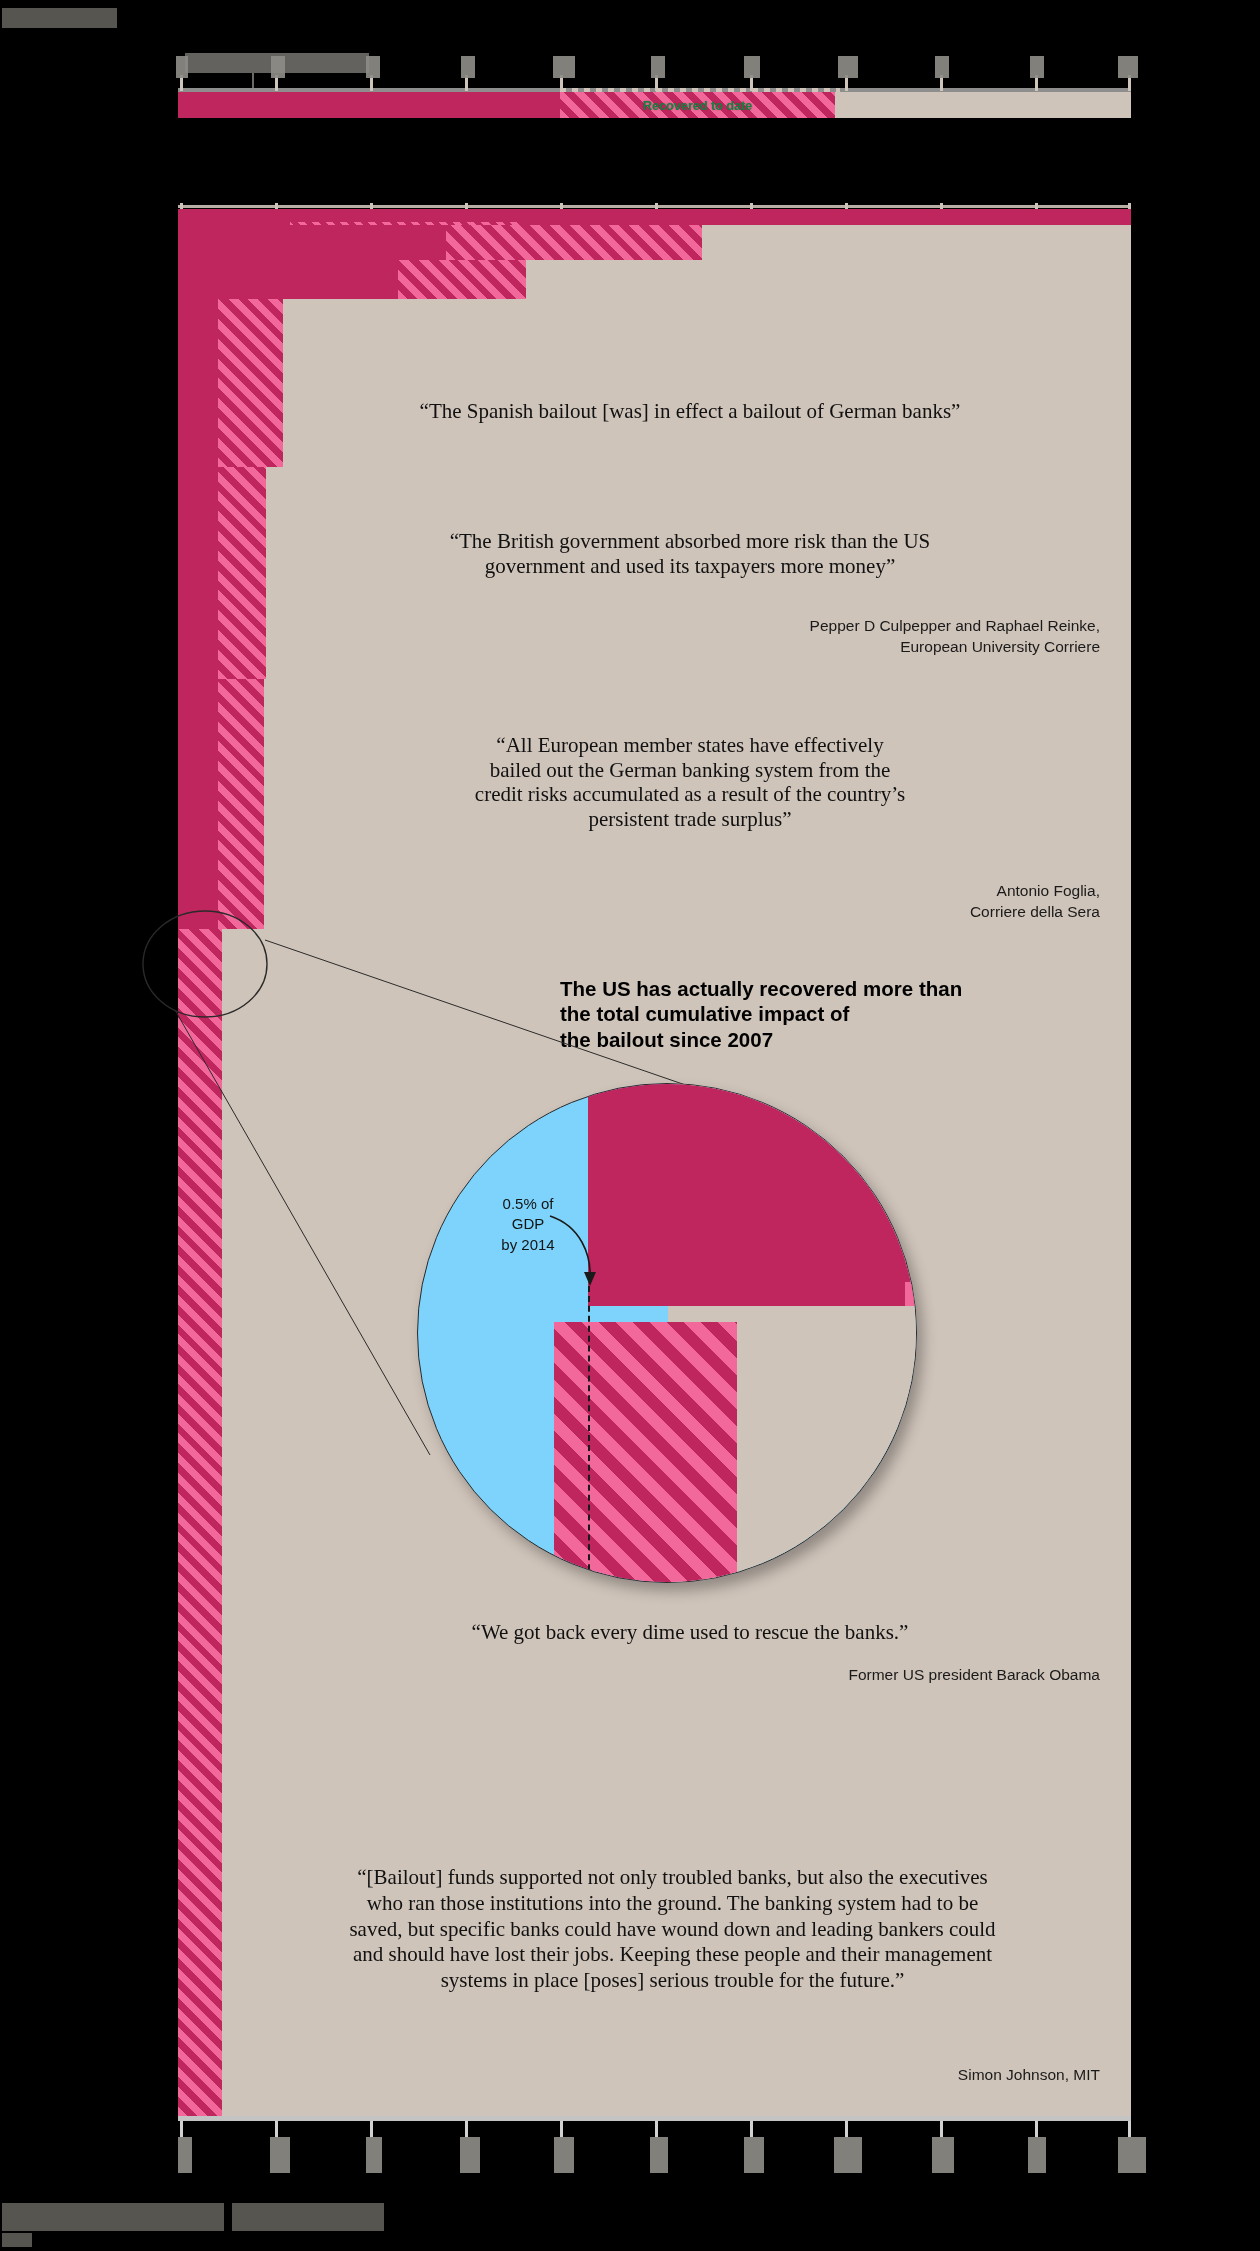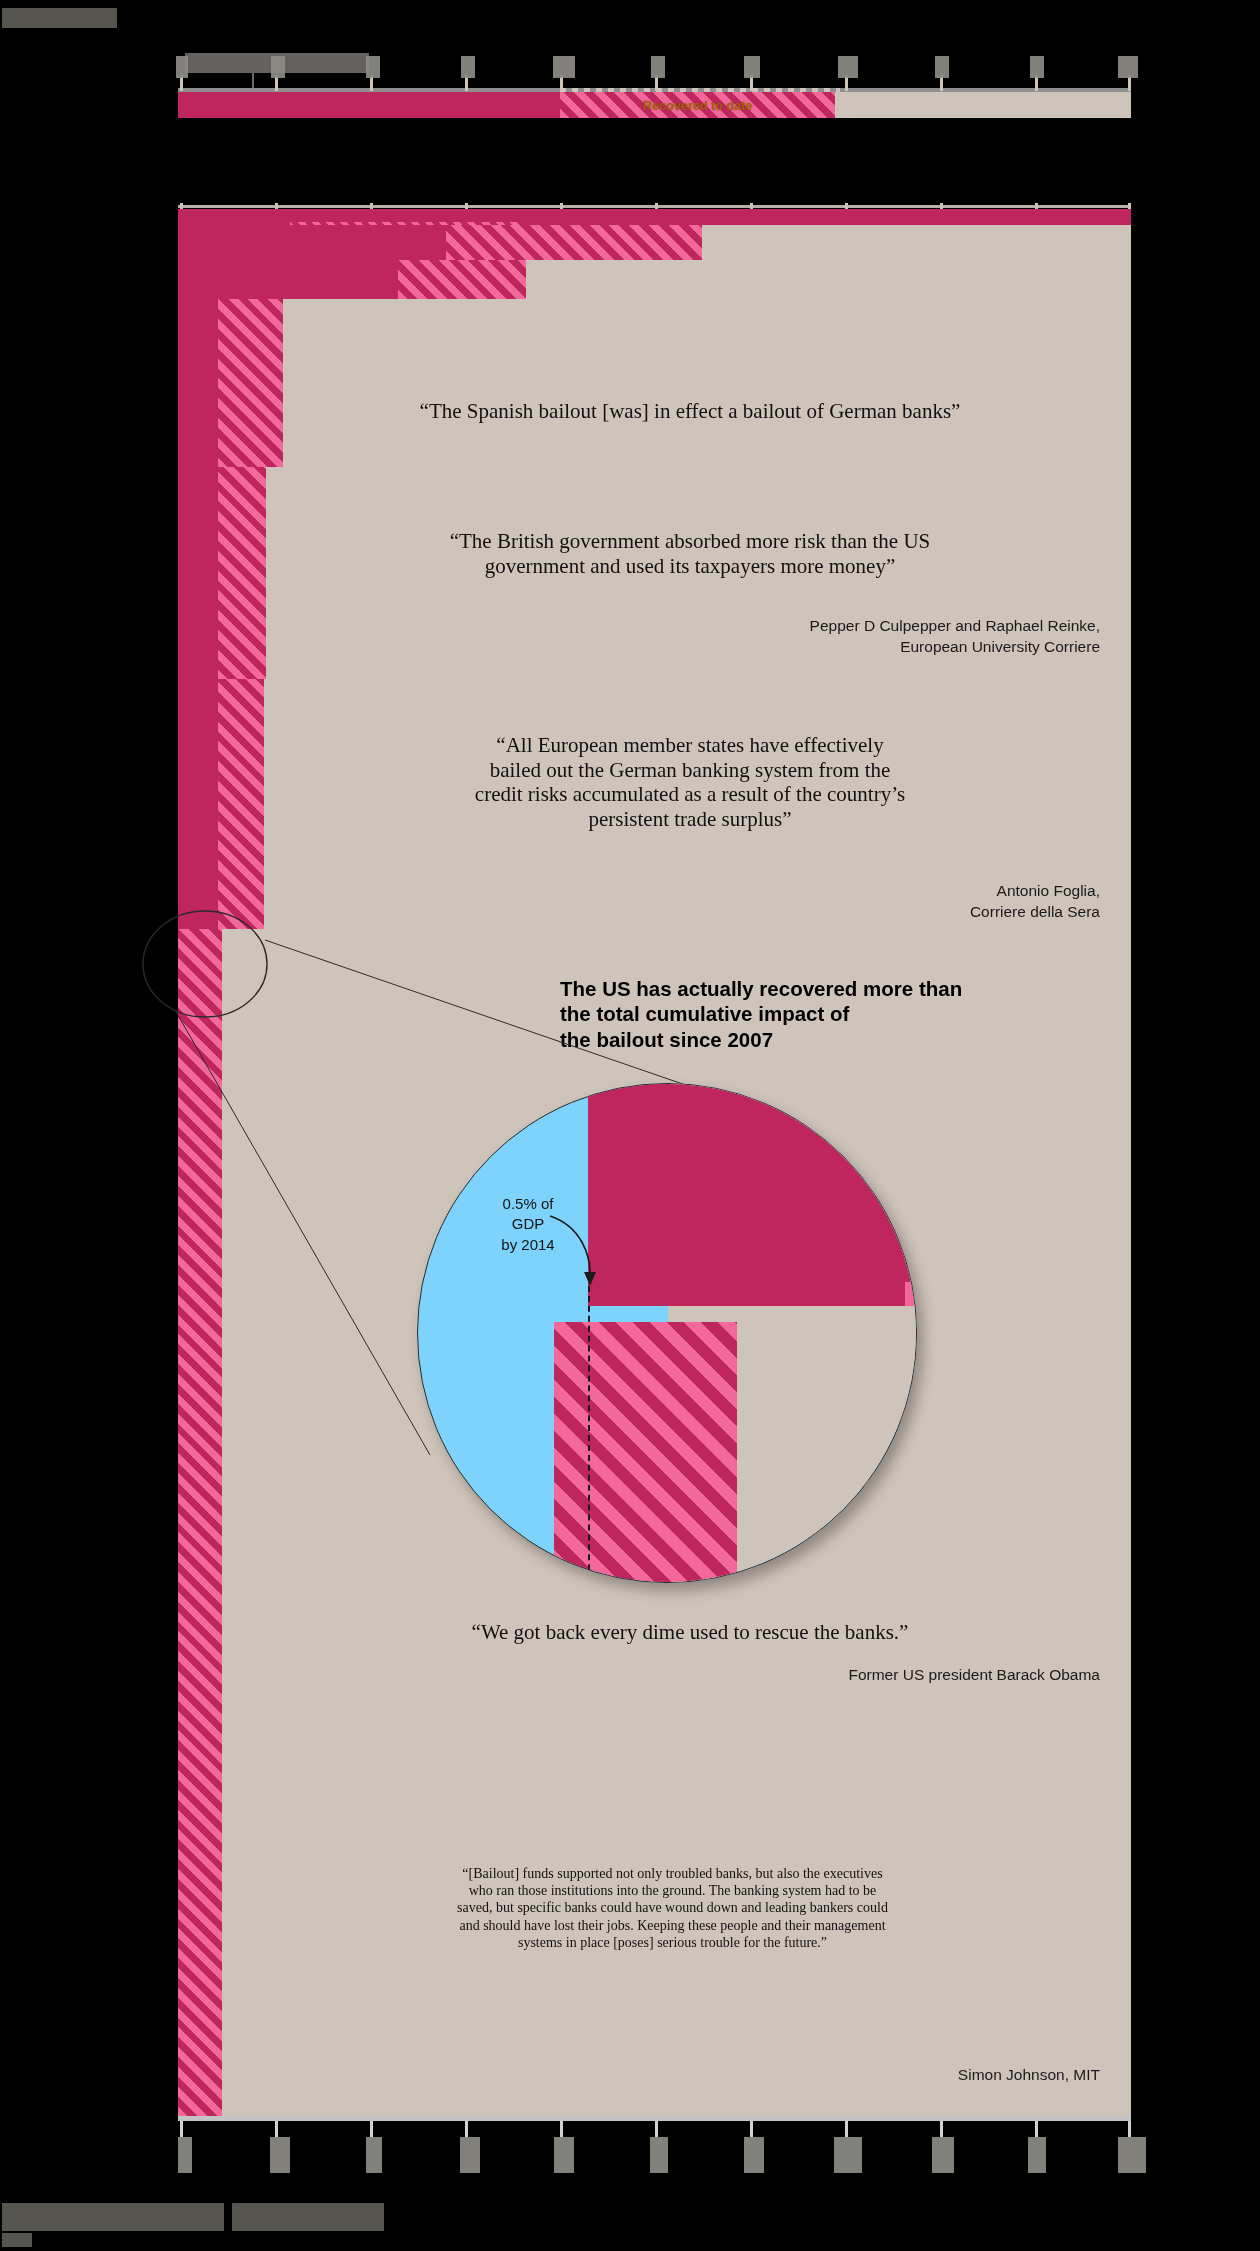--- a/index.html
+++ b/index.html
@@ -41,21 +41,21 @@
     left: 382px; width: 275px;
     background:
       repeating-linear-gradient(45deg,
         #f2689a 0px, #f2689a 7px,
         #c0265e 7px, #c0265e 14px);
   }
   #legend-seg-remaining { left: 657px; width: 296px; background: #cfc4ba; }
   #legend-recovered-label {
     position: absolute;
     left: 382px; top: 0; width: 275px; height: 26px;
-    color: #a16207;
+    color: #15803d;
     font-size: 13px;
     font-weight: bold;
     display: flex; align-items: center; justify-content: center;
     letter-spacing: -0.2px;
     text-shadow: 0 0 2px rgba(0,0,0,.25);
   }
 
   
   #legend-axis {
     position: absolute;
@@ -374,21 +374,21 @@
     </div>
   </div>
 
   <div class="quote" style="left:280px; top:1620px; width:820px;">
     <div>“We got back every dime used to rescue the banks.”</div>
   </div>
   <div class="attrib" style="left:280px; top:1665px; width:820px;">
     <div>Former US president Barack Obama</div>
   </div>
 
-  <div class="quote" style="left:245px; top:1865px; width:855px; font-size:14px; line-height:1.23;">
+  <div class="quote" style="left:245px; top:1865px; width:855px; font-size:21px; line-height:1.23;">
     <div>“[Bailout] funds supported not only troubled banks, but also the executives</div>
     <div>who ran those institutions into the ground.  The banking system had to be</div>
     <div>saved, but specific banks could have wound down and leading bankers could</div>
     <div>and should have lost their jobs.  Keeping these people and their management</div>
     <div>systems in place [poses] serious trouble for the future.”</div>
   </div>
   <div class="attrib" style="left:280px; top:2065px; width:820px;">
     <div>Simon Johnson, MIT</div>
   </div>
 

